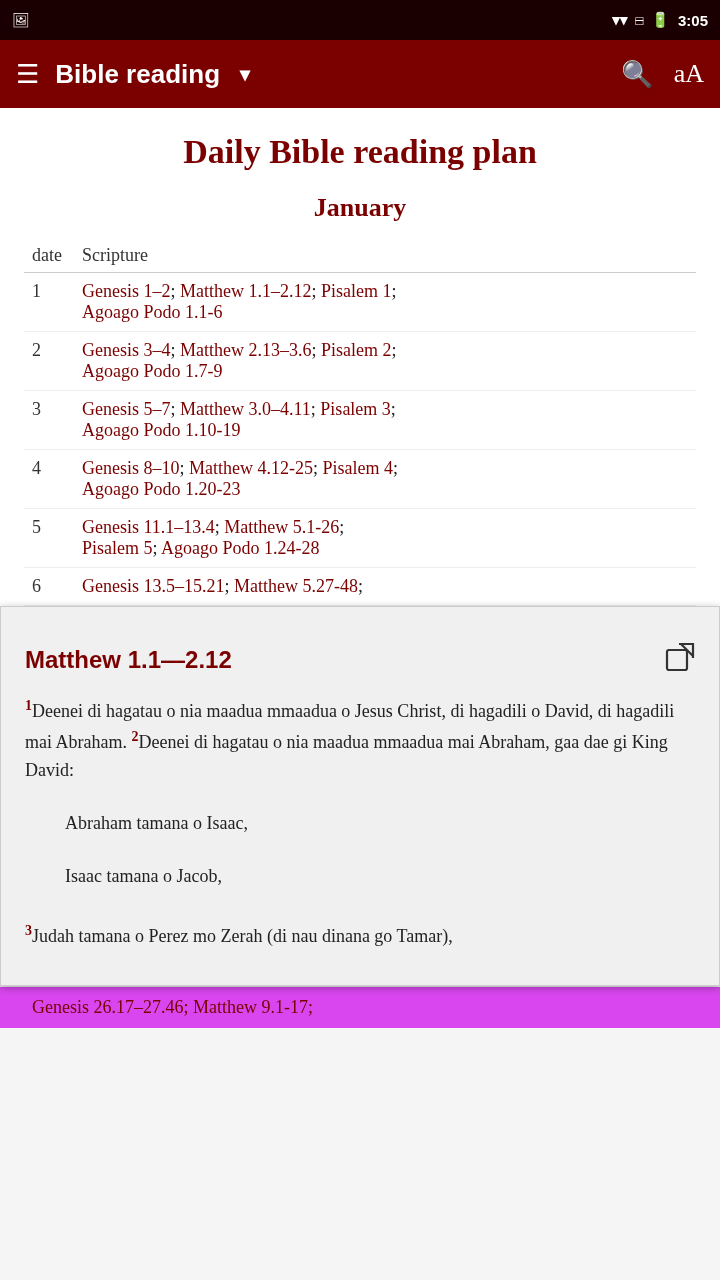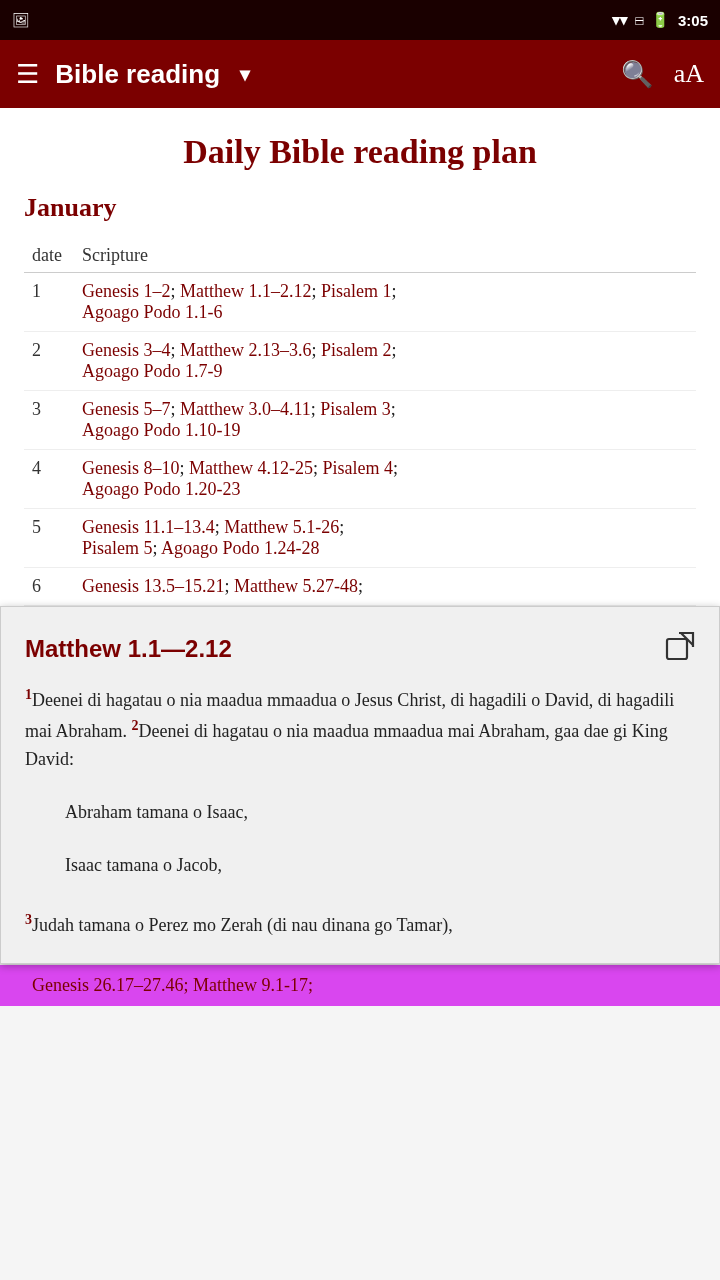--- a/index.html
+++ b/index.html
@@ -71,20 +71,21 @@
       text-align: center;
       font-size: 34px;
       font-weight: bold;
       color: #7b0000;
       margin-bottom: 20px;
       line-height: 1.2;
       font-family: Liberation Serif, serif;
     }
 
     .month-title {
+      text-align: center;
       font-size: 26px;
       font-weight: bold;
       color: #7b0000;
       margin-bottom: 16px;
     }
 
     
     .reading-table {
       width: 100%;
       border-collapse: collapse;
@@ -115,21 +116,21 @@
       color: #7b0000;
       text-decoration: none;
     }
 
     
     .popup-panel {
       position: relative;
       background: #f0f0f0;
       border: 1px solid #ccc;
       margin: 0 0;
-      padding: 24px 24px;
+      padding: 35px 24px;
       box-shadow: 0 2px 8px rgba(0,0,0,0.3);
     }
     .popup-header {
       display: flex;
       justify-content: space-between;
       align-items: center;
       margin-bottom: 16px;
     }
     .popup-title {
       font-size: 24px;

